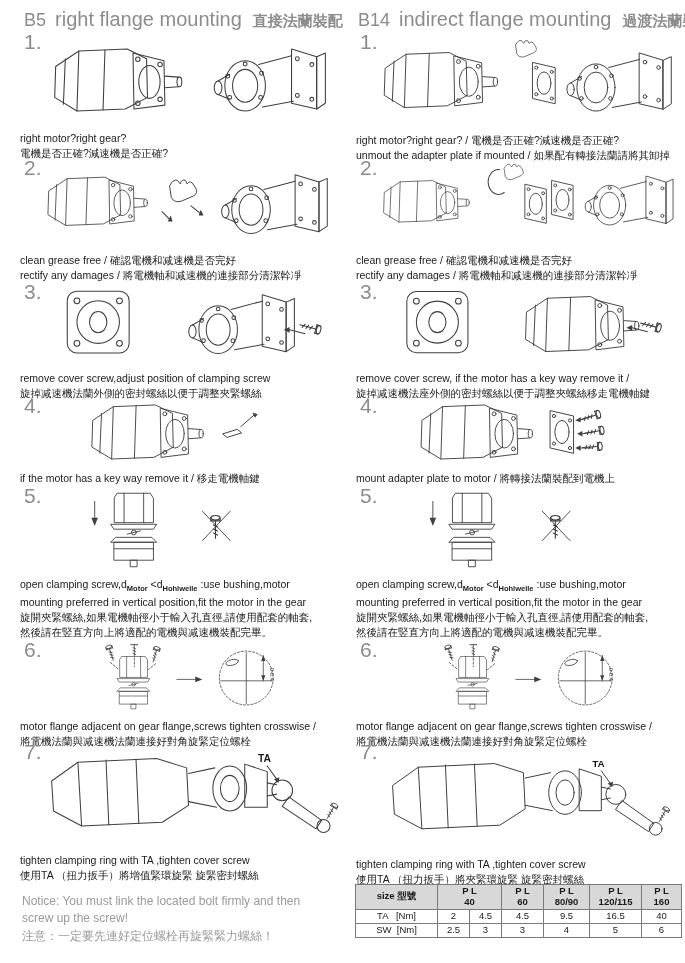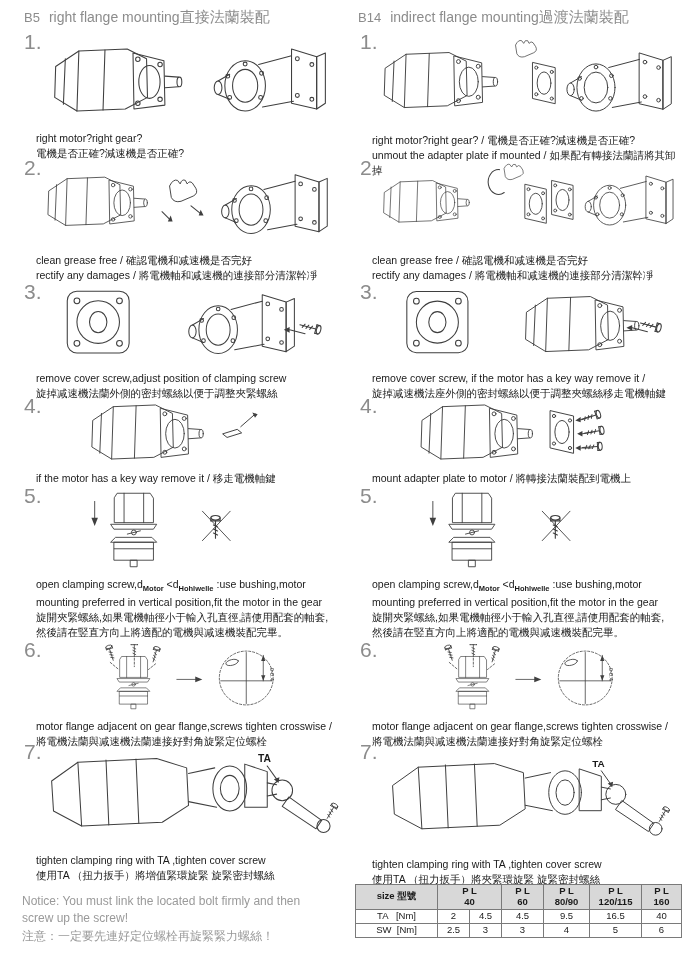--- a/index.html
+++ b/index.html
@@ -1,28 +1,28 @@
 <!DOCTYPE html>
 <html><head>
 <meta charset="utf-8">
 <style>
   html,body{margin:0;padding:0;background:#fff;}
   .page{position:relative;width:685px;height:963px;background:#ffffff;overflow:hidden;
         font-family:"Liberation Sans",sans-serif;color:#1a1a1a;}
   .col-header{position:absolute;top:8px;color:#8c8c8c;white-space:nowrap;}
-  .col-header .code{font-size:13px;}
-  .col-header .ht{font-size:14px;margin-left:9px;}
-  .col-header .hz{font-size:15px;}
+  .col-header .code{font-size:18px;}
+  .col-header .ht{font-size:20px;margin-left:9px;}
+  .col-header .hz{font-size:15px;margin-left:11px;font-weight:bold;}
   .step{position:absolute;}
   .num{position:absolute;left:4px;top:-6px;font-size:21px;color:#8c8c8c;}
   .ill{margin-left:26px;text-decoration:underline;}
   .ill-svg{stroke:#3f3f3f;fill:none;stroke-width:1.1;stroke-linejoin:round;stroke-linecap:round;}
   .ill-svg .fill{fill:#3f3f3f;stroke:none;}
   .ill-svg .dash{stroke-dasharray:3 2.5;}
-  .cap{font-size:10.5px;line-height:1.42;margin-top:3px;white-space:pre-line;margin-left:16px;}
+  .cap{font-size:10.5px;line-height:1.42;margin-top:3px;white-space:pre-line;}
   .cap .sub{font-size:7.5px;vertical-align:sub;font-weight:bold;}
   .zh-block{white-space:pre-line;}
   .notice{position:absolute;left:22px;top:893px;width:310px;color:#9a9a9a;
           font-size:12px;line-height:1.45;white-space:pre-line;}
   table.spec{position:absolute;left:355px;top:884px;border-collapse:collapse;width:326px;
              font-size:9.5px;table-layout:fixed;border-radius:26px;}
   table.spec td,table.spec th{border:1px solid #7a7a7a;text-align:center;vertical-align:middle;
              padding:1px 1px;line-height:1.15;white-space:pre-wrap;overflow:hidden;}
   table.spec .hdr{background:#d8d8d8;font-weight:bold;}
   table.spec .lbl{font-weight:bold;}

